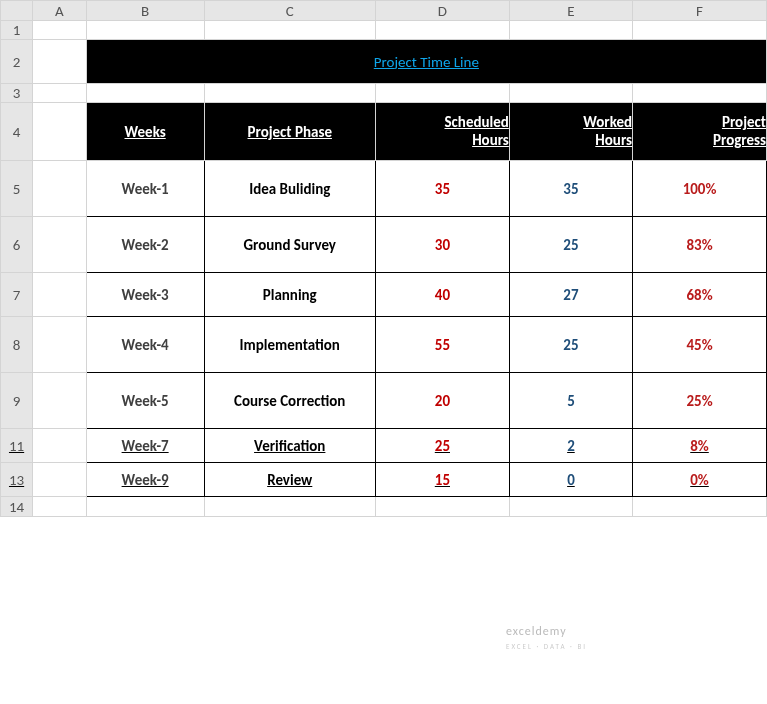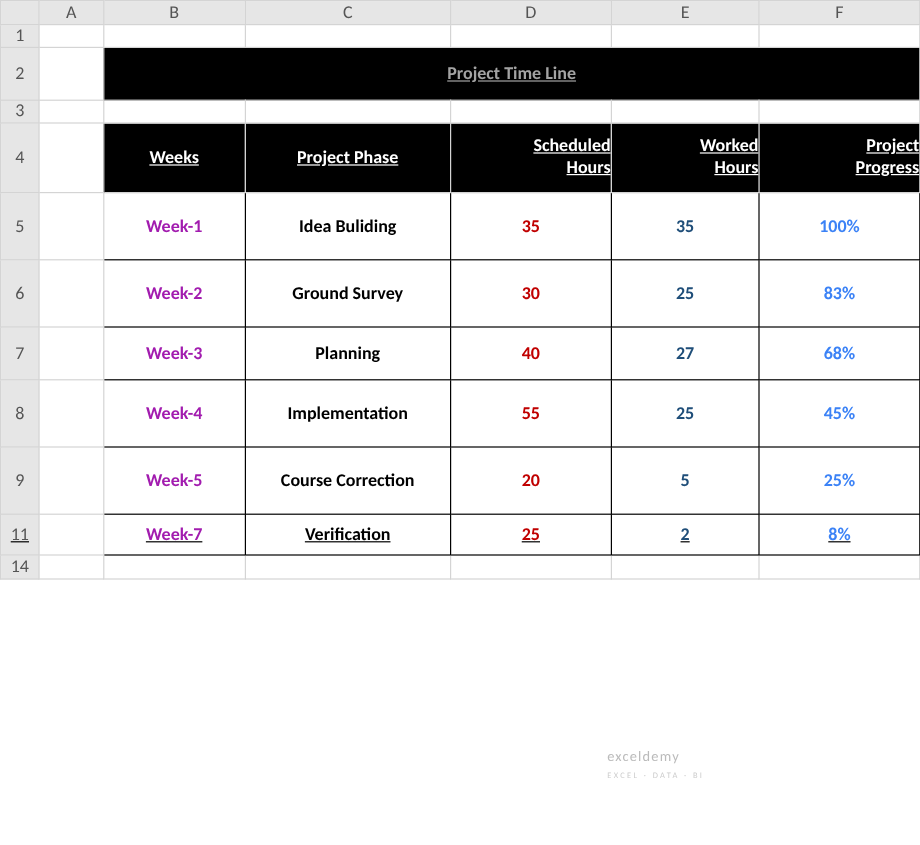--- a/index.html
+++ b/index.html
@@ -35,46 +35,46 @@
     font-size: 14px;
   }
   .rowhead {
     background: #e6e6e6 !important;
     color: #555;
     width: 30px;
     font-size: 14px;
   }
   .title-cell {
     background: #000 !important;
-    color: #a3a3a3;
+    color: #0ea5e9;
     font-size: 24px;
-    font-weight: bold;
+    font-weight: normal;
     text-decoration: underline;
     height: 44px;
   }
   .thin-row td { height: 10px; }
   .tbl-head {
     background: #000 !important;
     color: #fff;
     font-weight: bold;
     text-decoration: underline;
     font-size: 16px;
     padding: 6px 4px;
   }
   .tbl-head.multi { line-height: 1.15; text-align: right; }
   .data-cell {
     border: 1px solid #000 !important;
     font-weight: bold;
     padding: 2px 4px;
   }
-  .cell-week { color: #a21caf; margin-top: 10px; }
+  .cell-week { color: #404040; margin-top: 10px; }
   .cell-phase { color: #000; margin-top: 41px; }
   .cell-sched { color: #c00000; }
   .cell-worked { color: #1f4e79; }
-  .cell-prog { color: #3b82f6; }
+  .cell-prog { color: #b91c1c; }
   .r-h1 { height: 20px; }
   .r-tall { height: 56px; }
   .r-med { height: 44px; }
   .r-short { height: 34px; text-decoration: underline; }
   .r-head4 { height: 58px; }
   td.blank { background: #fff; }
   .watermark {
     position: absolute;
     right: 180px;
     bottom: 52px;
@@ -192,20 +192,29 @@
   </tr>
   <tr class="r-short">
     <td class="rowhead">11</td>
     <td class="blank"></td>
     <td class="data-cell cell-week">Week-7</td>
     <td class="data-cell cell-phase">Verification</td>
     <td class="data-cell cell-sched">25</td>
     <td class="data-cell cell-worked">2</td>
     <td class="data-cell cell-prog">8%</td>
   </tr>
+  <tr class="r-short">
+    <td class="rowhead">13</td>
+    <td class="blank"></td>
+    <td class="data-cell cell-week">Week-9</td>
+    <td class="data-cell cell-phase">Review</td>
+    <td class="data-cell cell-sched">15</td>
+    <td class="data-cell cell-worked">0</td>
+    <td class="data-cell cell-prog">0%</td>
+  </tr>
   <tr style="height:20px">
     <td class="rowhead">14</td>
     <td class="blank"></td>
     <td class="blank"></td>
     <td class="blank"></td>
     <td class="blank"></td>
     <td class="blank"></td>
     <td class="blank"></td>
   </tr>
 </tbody>

